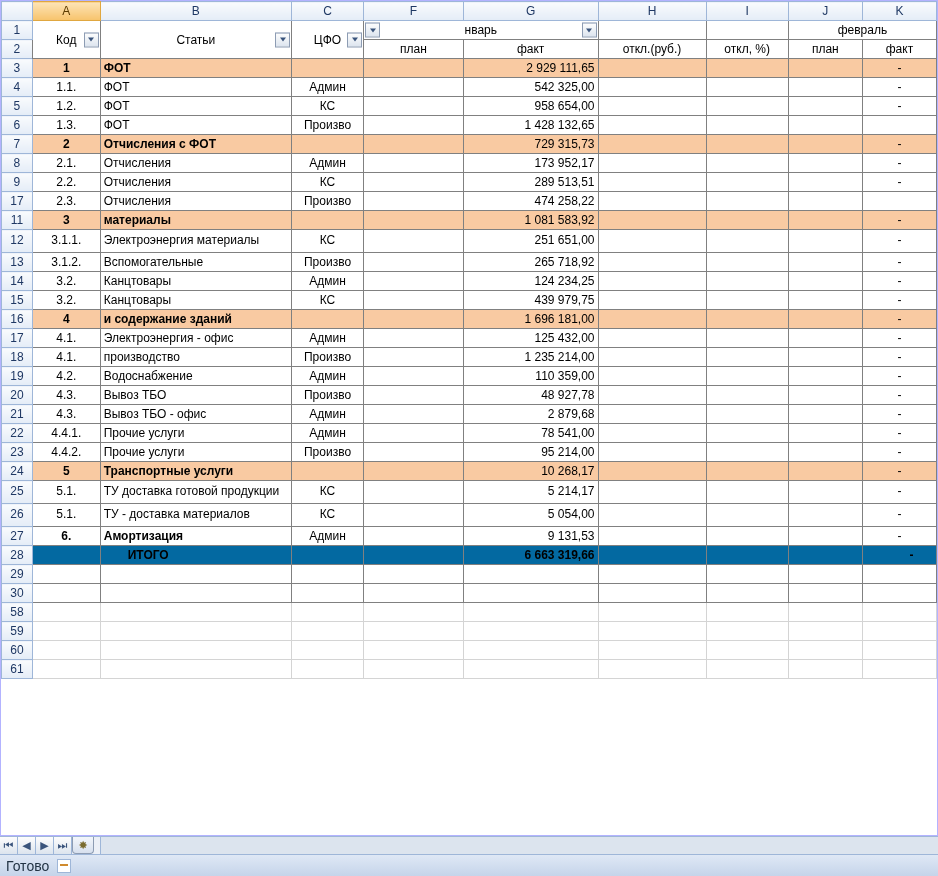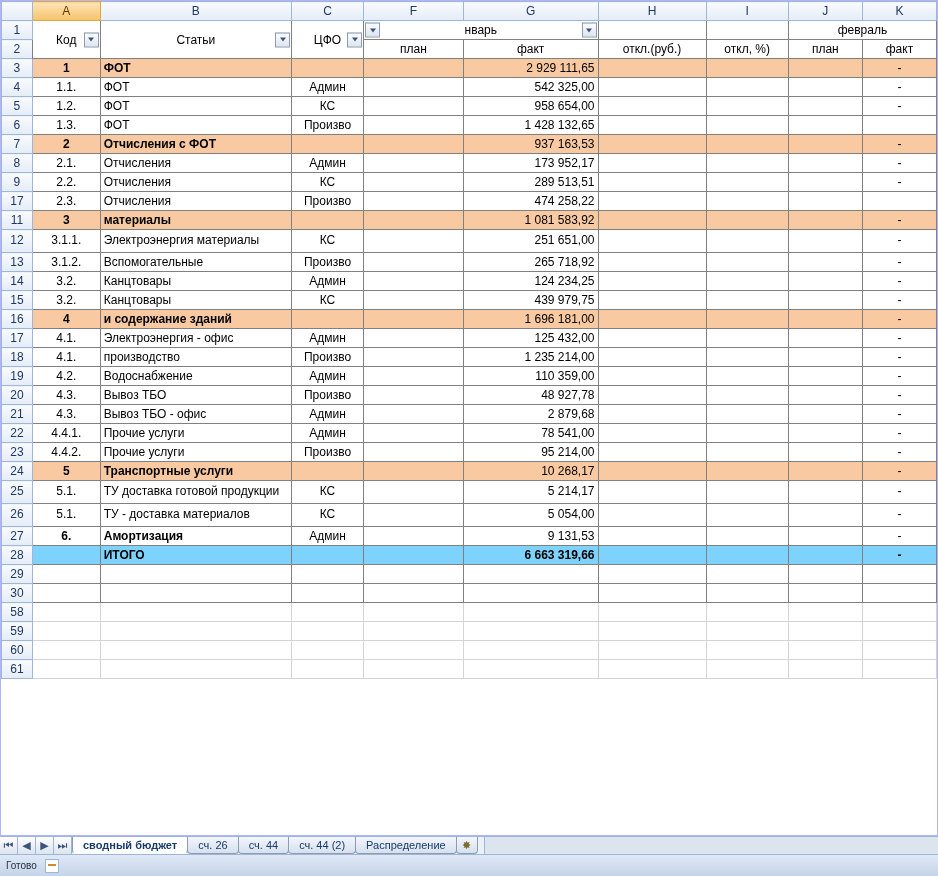--- a/index.html
+++ b/index.html
@@ -75,21 +75,21 @@
     content: "";
     border-left: 3px solid transparent;
     border-right: 3px solid transparent;
     border-top: 4px solid #3a547c;
   }
   .datacell { border: 1px solid #808080; background: #fff; }
   .right .cell { justify-content: flex-end; }
   .center .cell { justify-content: center; }
   .bold { font-weight: bold; }
   .grp { background: #f9caa2; }
-  .total { background: #7dd3fc; font-weight: bold; }
+  .total { background: #0369a1; font-weight: bold; padding-left: 24px; }
   .tall { height: 23px; }
   .tall .cell { white-space: normal; line-height: 1.15; }
   .plain { border: 1px solid #d4d4d4; background: #fff; }
 
   
   .tabbar {
     position: absolute; left: 0; bottom: 22px; height: 18px; width: 938px;
     background: #ecf0f7; border-top: 1px solid #9eb6d8;
     display: flex; align-items: stretch; font-size: 11px;
   }
@@ -125,21 +125,21 @@
   .scroll-region {
     flex: 1; margin-left: 6px; background: #dce4ee;
     border-left: 1px solid #9eb6d8;
   }
 
   .statusbar {
     position: absolute; left: 0; bottom: 0; height: 22px; width: 938px;
     background: linear-gradient(#dfe8f5,#c5d4ea);
     border-top: 1px solid #9eb6d8;
     display: flex; align-items: center;
-    font-size: 10px; color: #234; padding-left: 6px; gap: 8px;
+    font-size: 14px; color: #234; padding-left: 6px; gap: 8px;
   }
   .status-icon {
     width: 14px; height: 14px; border: 1px solid #9eb6d8;
     background: #fff; position: relative;
   }
   .status-icon::after {
     content: ""; position: absolute; left: 2px; right: 2px; top: 4px;
     border-top: 2px solid #d08b2e;
   }
 </style>
@@ -345,21 +345,21 @@
             <div class="cell">2</div>
           </td>
           <td class="datacell grp bold">
             <div class="cell">Отчисления с ФОТ</div>
           </td>
           <td class="datacell grp center">
             <div class="cell"></div>
           </td>
           <td class="datacell grp"></td>
           <td class="datacell grp right">
-            <div class="cell">937 163,53</div>
+            <div class="cell">729 315,73</div>
           </td>
           <td class="datacell grp"></td>
           <td class="datacell grp"></td>
           <td class="datacell grp"></td>
           <td class="datacell grp center">
             <div class="cell">-</div>
           </td>
         </tr>
         <tr>
           <td class="rowhead">
@@ -952,27 +952,20 @@
       </tbody>
 </table>
 </div>
 
 <div class="tabbar">
   <div class="navbtns" id="navbtns">
       <div class="navbtn">⏮</div>
       <div class="navbtn">◀</div>
       <div class="navbtn">▶</div>
       <div class="navbtn">⏭</div>
-    </div>
-  <div id="tabs" style="display:flex;">
-      <div class="sheet-tab active"><span>сводный бюджет</span></div>
-      <div class="sheet-tab"><span>сч. 26</span></div>
-      <div class="sheet-tab"><span>сч. 44</span></div>
-      <div class="sheet-tab"><span>сч. 44 (2)</span></div>
-      <div class="sheet-tab"><span>Распределение</span></div>
     </div>
   <div class="insert-tab">
       <span>✸</span>
     </div>
   <div class="scroll-region"></div>
 </div>
 
 <div class="statusbar">
   <span>Готово</span>
   <span class="status-icon"></span>

